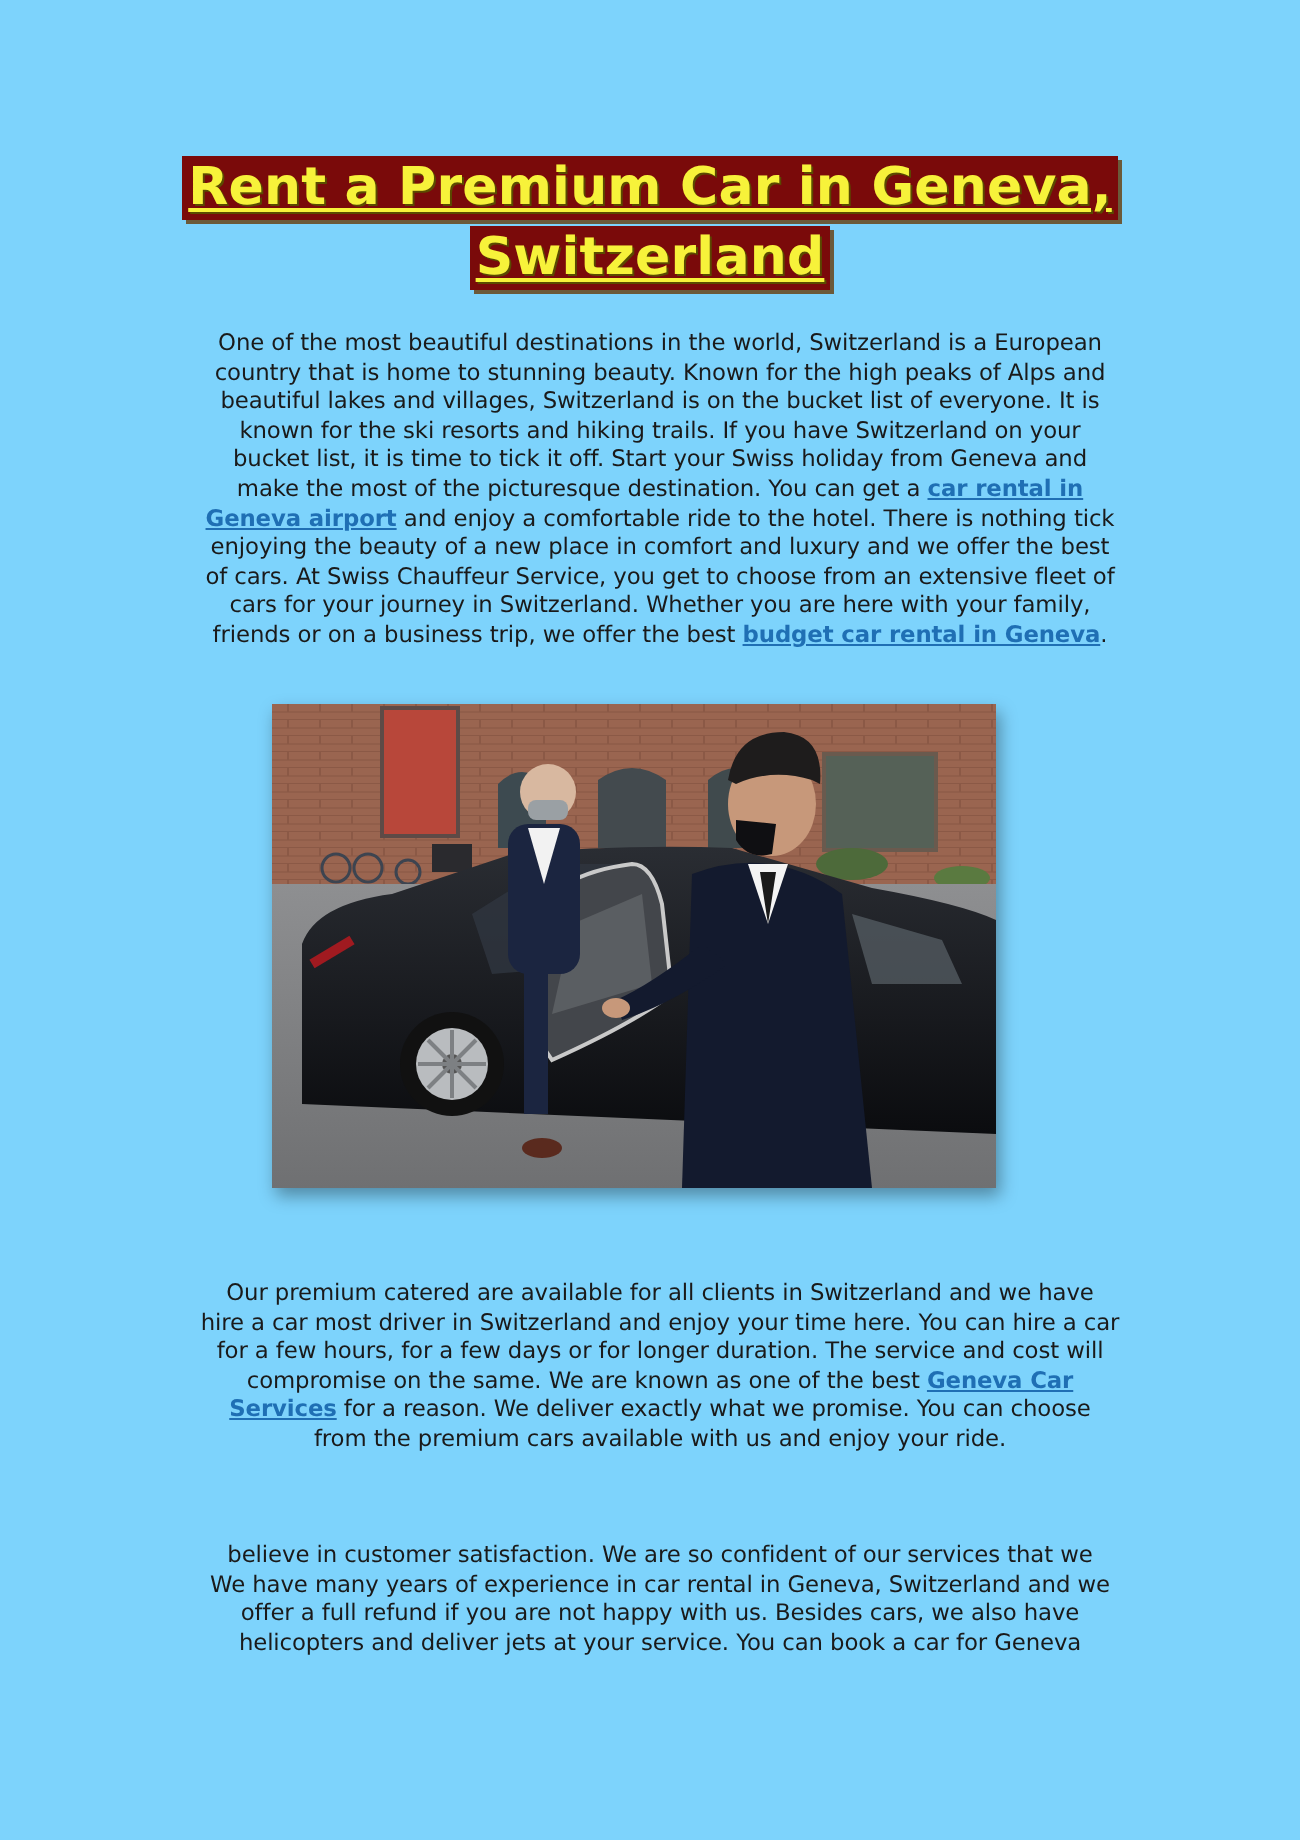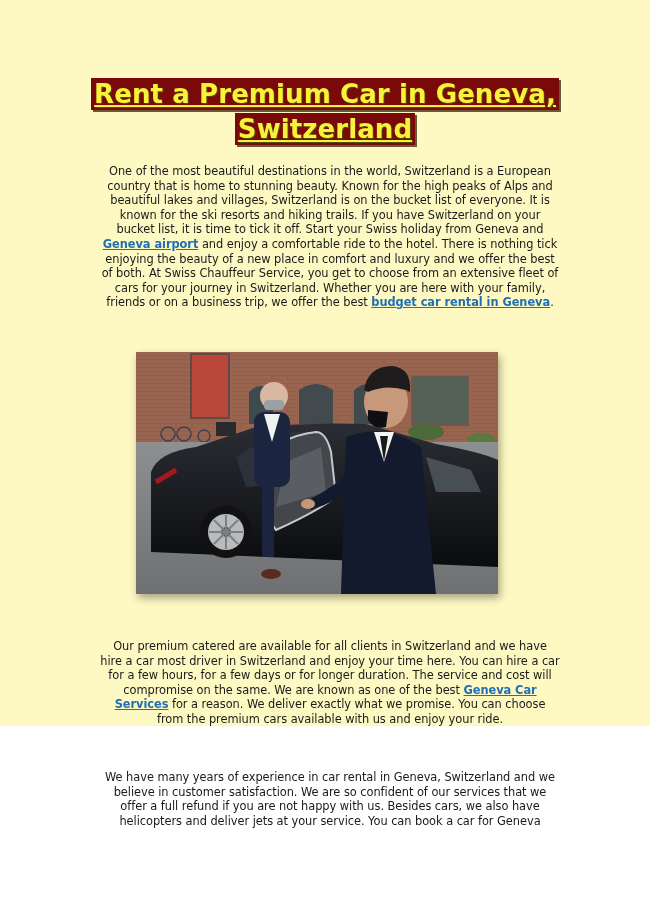--- a/index.html
+++ b/index.html
@@ -11,22 +11,22 @@
       width: 650px;
       height: 920px;
       position: relative;
       overflow: hidden;
       font-family: "DejaVu Sans", sans-serif;
       color: #1a1a1a;
     }
     .page {
       position: absolute;
       left: 0; top: 0;
-      width: 650px; height: 726px;
-      background: #fef9c3;
+      width: 650px; height: 920px;
+      background: #7dd3fc;
     }
     .title-block {
       position: absolute;
       left: 0;
       top: 78px;
       width: 650px;
       text-align: center;
     }
     .title-line {
       display: inline-block;
@@ -90,23 +90,24 @@
     <span class="title-line l1">Rent a Premium Car in Geneva,</span><br>
     <span class="title-line l2">Switzerland</span>
   </div>
 
   <div class="para p1">
     <span class="ln">One of the most beautiful destinations in the world, Switzerland is a European</span>
     <span class="ln">country that is home to stunning beauty. Known for the high peaks of Alps and</span>
     <span class="ln">beautiful lakes and villages, Switzerland is on the bucket list of everyone. It is</span>
     <span class="ln">known for the ski resorts and hiking trails. If you have Switzerland on your</span>
     <span class="ln">bucket list, it is time to tick it off. Start your Swiss holiday from Geneva and</span>
+    <span class="ln"><span>make the most of the picturesque destination. You can get a </span><a class="lnk">car rental in</a></span>
     <span class="ln"><a class="lnk">Geneva airport</a><span> and enjoy a comfortable ride to the hotel. There is nothing tick</span></span>
     <span class="ln">enjoying the beauty of a new place in comfort and luxury and we offer the best</span>
-    <span class="ln">of both. At Swiss Chauffeur Service, you get to choose from an extensive fleet of</span>
+    <span class="ln">of cars. At Swiss Chauffeur Service, you get to choose from an extensive fleet of</span>
     <span class="ln">cars for your journey in Switzerland. Whether you are here with your family,</span>
     <span class="ln"><span>friends or on a business trip, we offer the best </span><a class="lnk">budget car rental in Geneva</a><span>.</span></span>
   </div>
 
   <div class="photo-wrap" title="Chauffeur in dark suit and face mask opening the rear door of a black luxury sedan for a masked passenger in front of a brick building">
     <svg width="362" height="242" viewBox="0 0 362 242" xmlns="http://www.w3.org/2000/svg">
 
       <rect x="0" y="0" width="362" height="95" fill="#9a6550"></rect>
       <rect x="0" y="0" width="362" height="95" fill="url(#bricks)" opacity="0.35"></rect>
       <defs>
@@ -187,19 +188,19 @@
   <div class="para p2">
     <span class="ln">Our premium catered are available for all clients in Switzerland and we have</span>
     <span class="ln">hire a car most driver in Switzerland and enjoy your time here. You can hire a car</span>
     <span class="ln">for a few hours, for a few days or for longer duration. The service and cost will</span>
     <span class="ln"><span>compromise on the same. We are known as one of the best </span><a class="lnk">Geneva Car</a></span>
     <span class="ln"><a class="lnk">Services</a><span> for a reason. We deliver exactly what we promise. You can choose</span></span>
     <span class="ln">from the premium cars available with us and enjoy your ride.</span>
   </div>
 
   <div class="para p3">
+    <span class="ln">believe in customer satisfaction. We are so confident of our services that we</span>
     <span class="ln">We have many years of experience in car rental in Geneva, Switzerland and we</span>
-    <span class="ln">believe in customer satisfaction. We are so confident of our services that we</span>
     <span class="ln">offer a full refund if you are not happy with us. Besides cars, we also have</span>
     <span class="ln">helicopters and deliver jets at your service. You can book a car for Geneva</span>
   </div>
 
 </div>
 
 </body></html>

